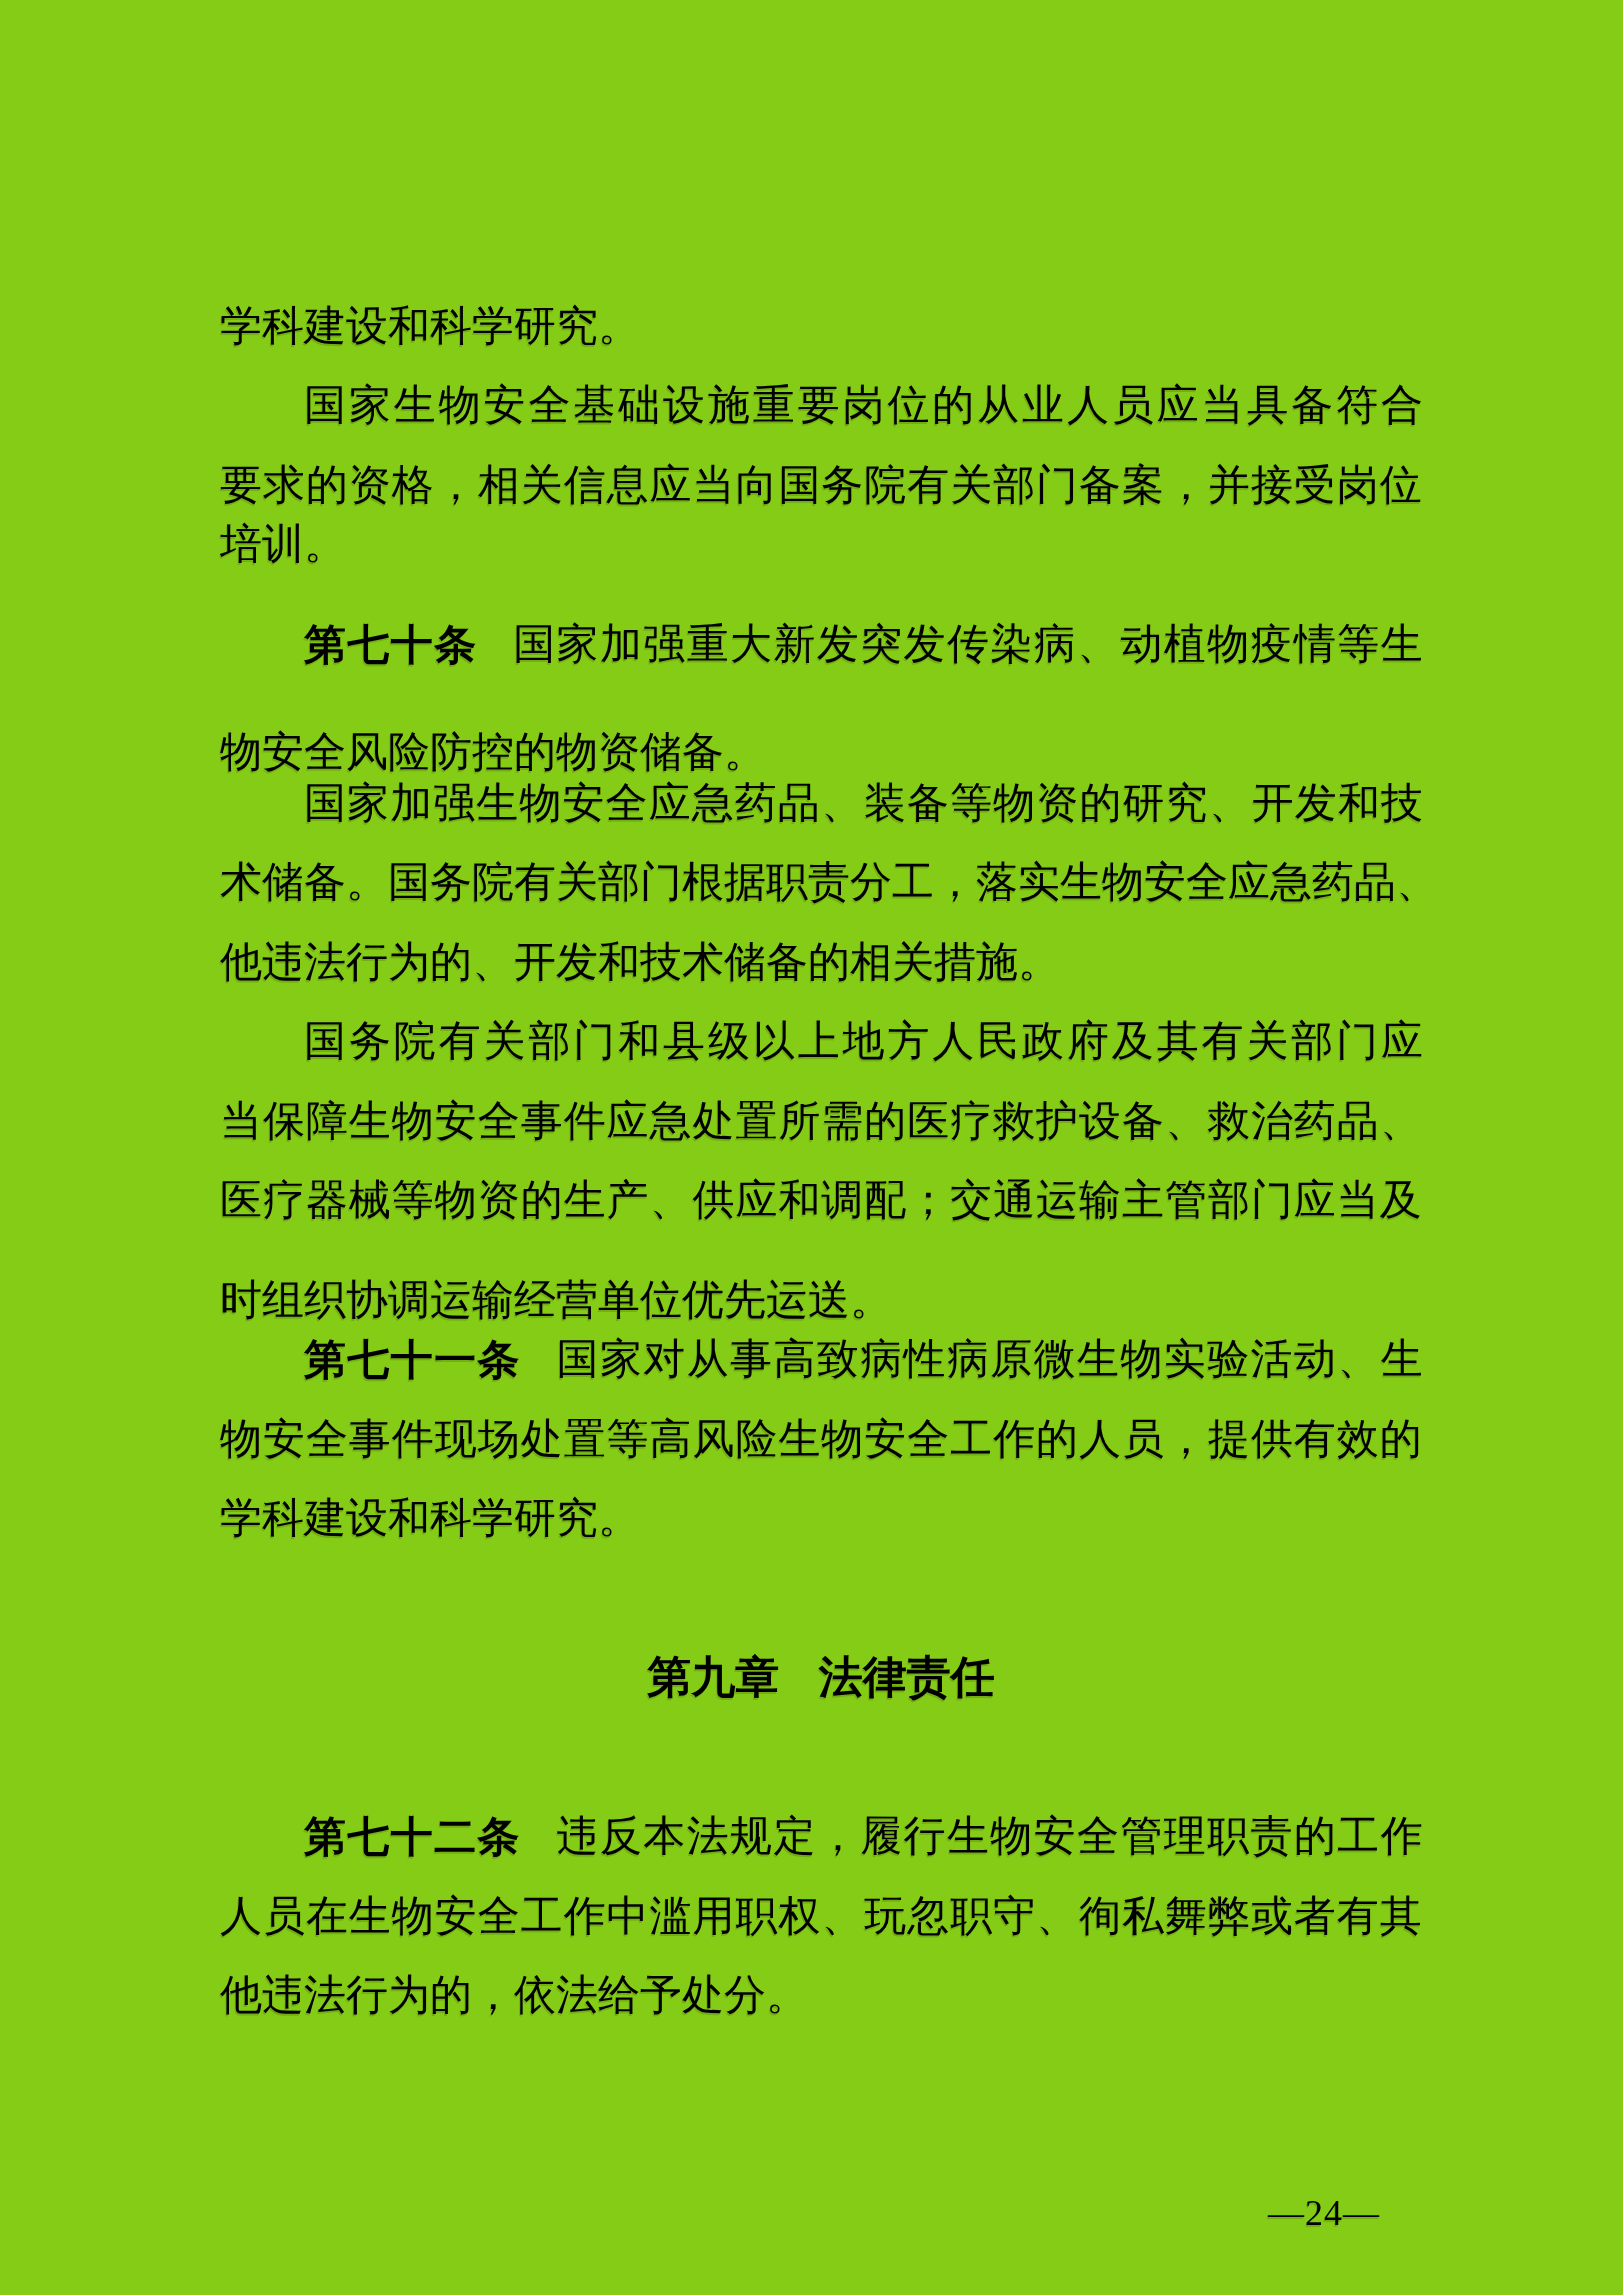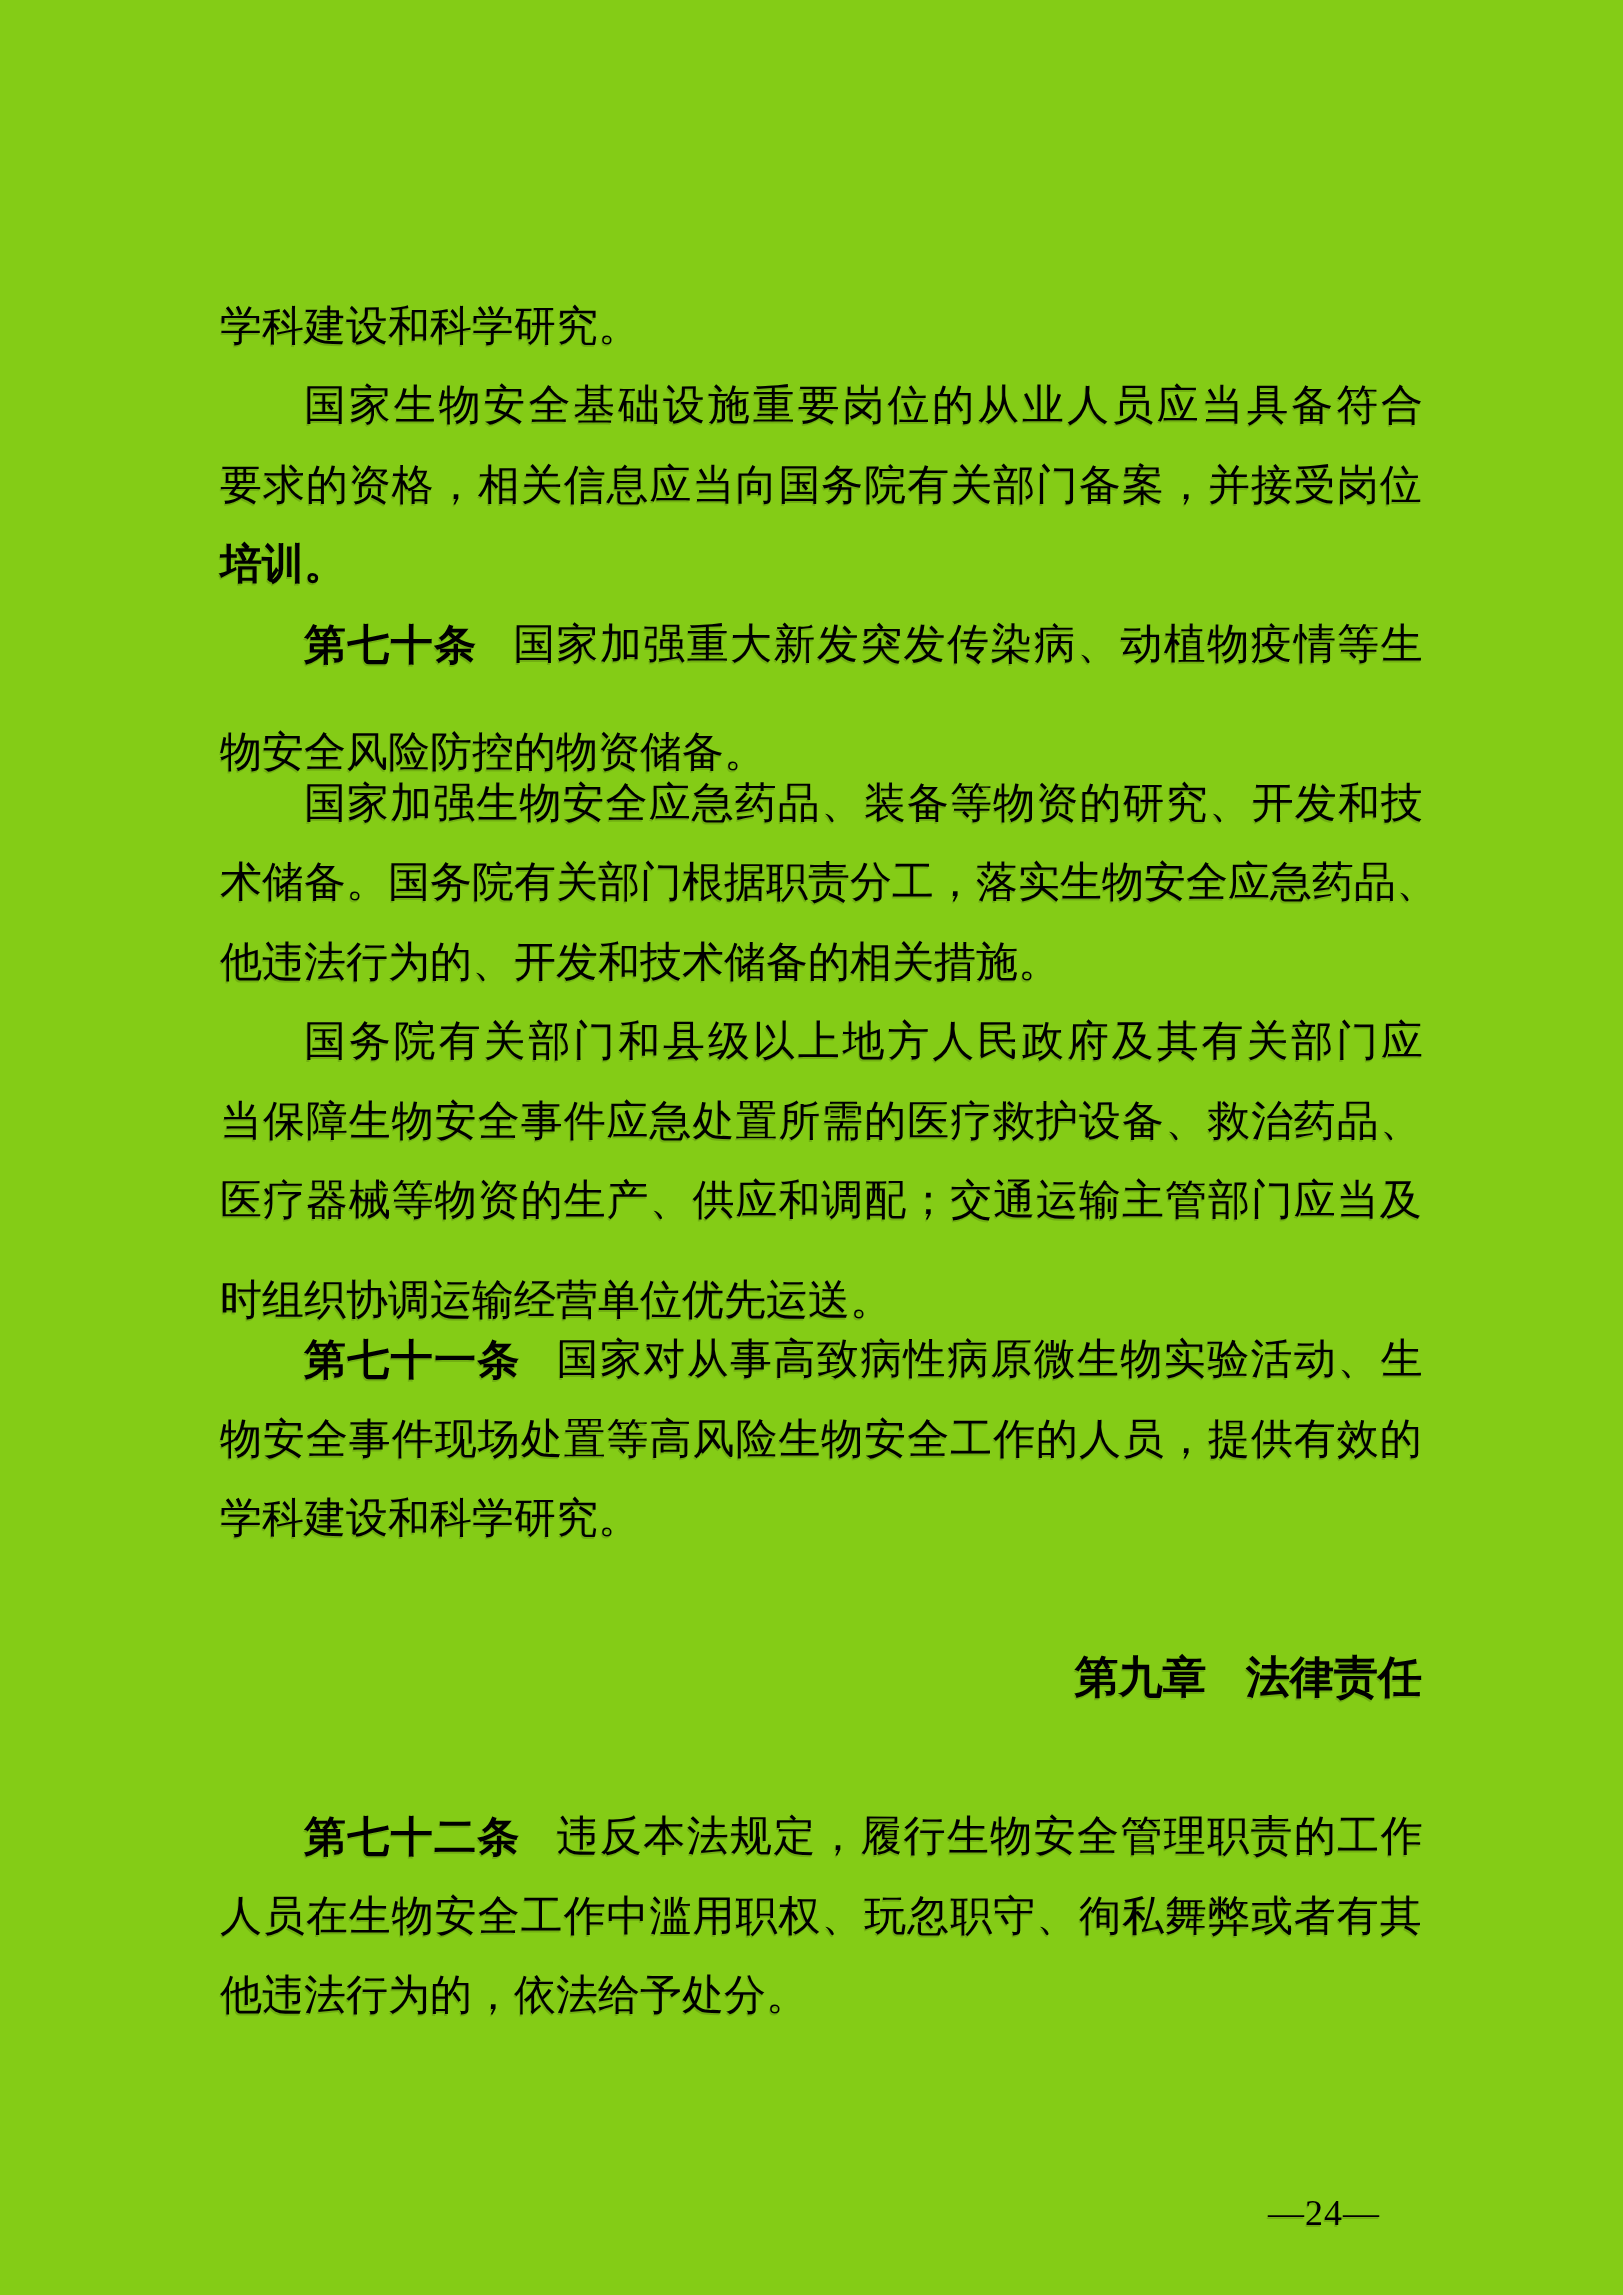--- a/index.html
+++ b/index.html
@@ -39,21 +39,21 @@
   }
   
   .art {
     font-family: "Liberation Sans", "DejaVu Sans", sans-serif;
     font-weight: 700;
   }
   .heading {
     position: absolute;
     left: 220px;
     width: 1202px;
-    text-align: right;
+    text-align: center;
     font-size: 44px;
     line-height: 1.2;
     font-weight: 700;
     font-family: "Liberation Sans", "DejaVu Sans", sans-serif;
     text-shadow: -1px 1.5px 0 rgba(0,0,0,0.14);
   }
   .heading .hpart-first {
     margin-right: 0.9em;
   }
   .pagenum {
@@ -72,21 +72,21 @@
 
 <div class="page" style="background: #84cc16; color: rgb(0, 0, 0);">
   <div>
       <div class="line" style="top: 302px;"><span class="seg">学科建设和科学研究。</span></div>
       <div class="line just ind" style="top: 381px;">
         <span class="seg" style="display: contents;"><span>国</span><span>家</span><span>生</span><span>物</span><span>安</span><span>全</span><span>基</span><span>础</span><span>设</span><span>施</span><span>重</span><span>要</span><span>岗</span><span>位</span><span>的</span><span>从</span><span>业</span><span>人</span><span>员</span><span>应</span><span>当</span><span>具</span><span>备</span><span>符</span><span>合</span></span>
       </div>
       <div class="line just" style="top: 461px;">
         <span class="seg" style="display: contents;"><span>要</span><span>求</span><span>的</span><span>资</span><span>格</span><span>，</span><span>相</span><span>关</span><span>信</span><span>息</span><span>应</span><span>当</span><span>向</span><span>国</span><span>务</span><span>院</span><span>有</span><span>关</span><span>部</span><span>门</span><span>备</span><span>案</span><span>，</span><span>并</span><span>接</span><span>受</span><span>岗</span><span>位</span></span>
       </div>
-      <div class="line" style="top: 540px; font-weight: bold;"><span class="seg">培训。</span></div>
+      <div class="line" style="top: 520px;"><span class="seg">培训。</span></div>
       <div class="line just ind" style="top: 620px;">
         <span class="seg art" style="display: contents;"><span>第</span><span>七</span><span>十</span><span style="margin-right: 0.85em;">条</span></span>
         <span class="seg" style="display: contents;"><span>国</span><span>家</span><span>加</span><span>强</span><span>重</span><span>大</span><span>新</span><span>发</span><span>突</span><span>发</span><span>传</span><span>染</span><span>病</span><span>、</span><span>动</span><span>植</span><span>物</span><span>疫</span><span>情</span><span>等</span><span>生</span></span>
       </div>
       <div class="line" style="top: 728px;"><span class="seg">物安全风险防控的物资储备。</span></div>
       <div class="line just ind" style="top: 779px;">
         <span class="seg" style="display: contents;"><span>国</span><span>家</span><span>加</span><span>强</span><span>生</span><span>物</span><span>安</span><span>全</span><span>应</span><span>急</span><span>药</span><span>品</span><span>、</span><span>装</span><span>备</span><span>等</span><span>物</span><span>资</span><span>的</span><span>研</span><span>究</span><span>、</span><span>开</span><span>发</span><span>和</span><span>技</span></span>
       </div>
       <div class="line just" style="top: 858px;">
         <span class="seg" style="display: contents;"><span>术</span><span>储</span><span>备</span><span>。</span><span>国</span><span>务</span><span>院</span><span>有</span><span>关</span><span>部</span><span>门</span><span>根</span><span>据</span><span>职</span><span>责</span><span>分</span><span>工</span><span>，</span><span>落</span><span>实</span><span>生</span><span>物</span><span>安</span><span>全</span><span>应</span><span>急</span><span>药</span><span>品</span><span>、</span></span>

